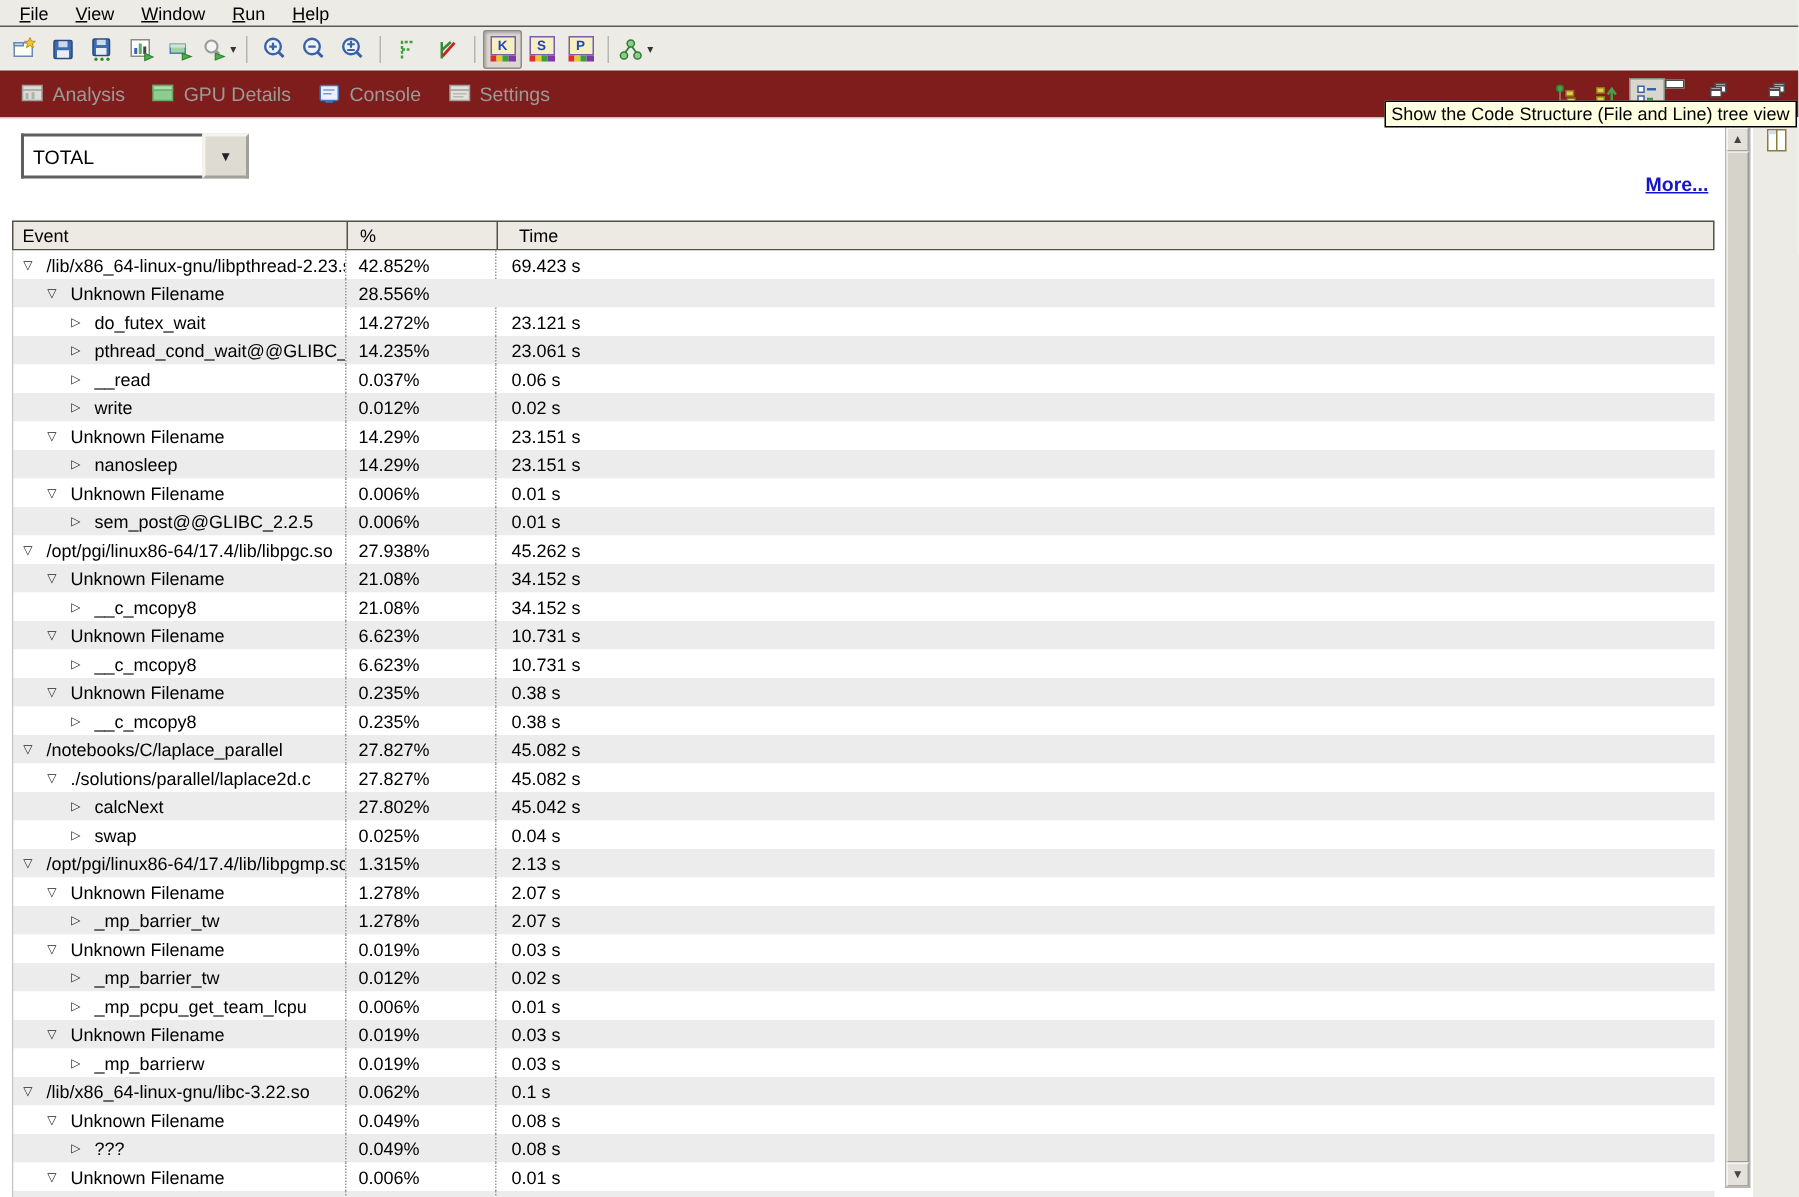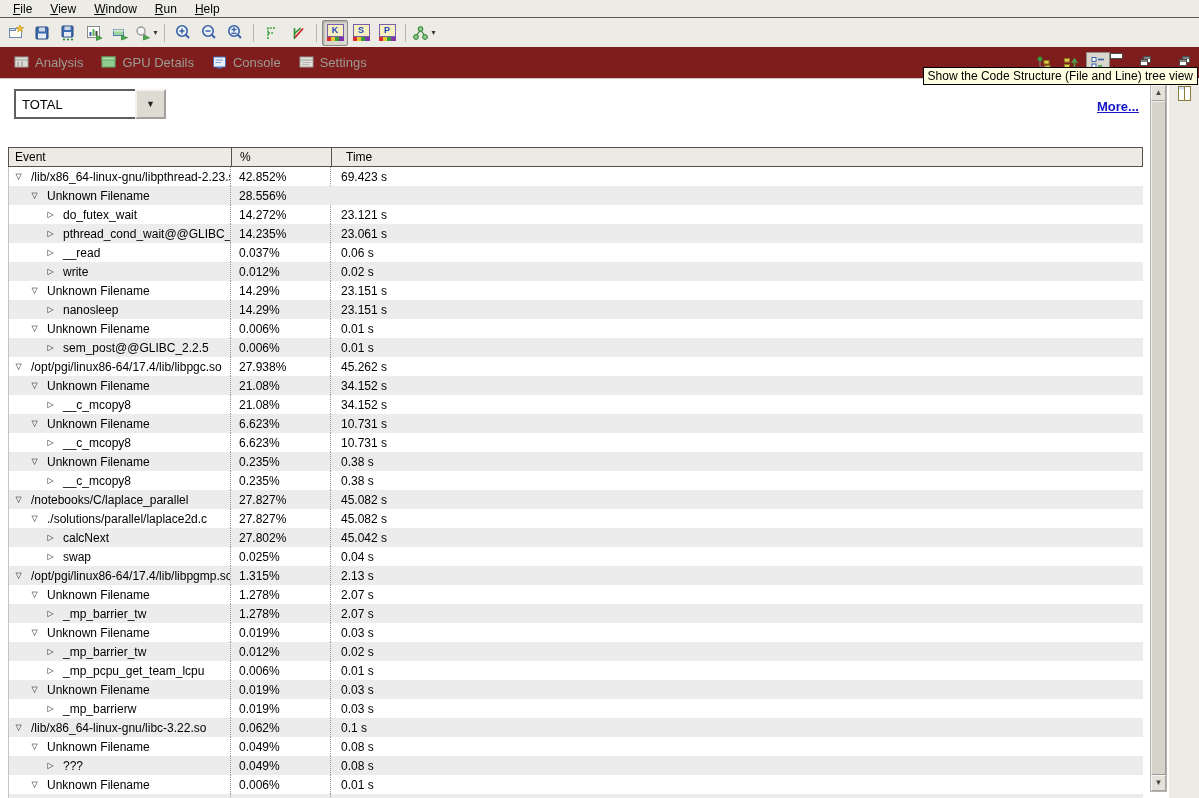--- a/index.html
+++ b/index.html
@@ -41,21 +41,21 @@
     font-size:12px;padding:1px 4px;white-space:nowrap;}
   
   .view{position:absolute;left:0;top:78px;width:1169px;height:720px;background:#fff;
     border-top:1px solid #c8c6c0;}
   .combo{position:absolute;left:14px;top:10px;width:152px;height:30px;display:flex;}
   .combo-text{flex:1;border:2px solid #5f5f5f;border-right:none;background:#fff;
     font-size:13px;padding:6px 0 0 6px;}
   .combo-btn{width:27px;background:#dedbd3;border:2px outset #f5f3ee;display:flex;
     align-items:center;justify-content:center;font-size:9px;color:#222;}
   .info-text{position:absolute;left:165px;top:19px;font-size:13px;}
-  .more-link{position:absolute;left:1097px;top:20px;font-size:13px;font-weight:bold;
+  .more-link{position:absolute;left:1097px;top:36px;font-size:13px;font-weight:bold;
     color:#1414c8;text-decoration:underline;cursor:pointer;}
   
   .ptable{position:absolute;left:8px;top:68px;width:1135px;}
   .thead{display:flex;height:20px;background:#eceae3;border:1px solid #55524c;
     font-size:12px;align-items:stretch;box-sizing:border-box;}
   .th{display:flex;align-items:center;box-sizing:border-box;}
   .th-event{width:222px;padding-left:6px;}
   .th-pct{width:100px;padding-left:8px;border-left:1px solid #55524c;}
   .th-time{flex:1;padding-left:14px;border-left:1px solid #55524c;}
   .tbody{border-left:1px solid #c6c4be;}

